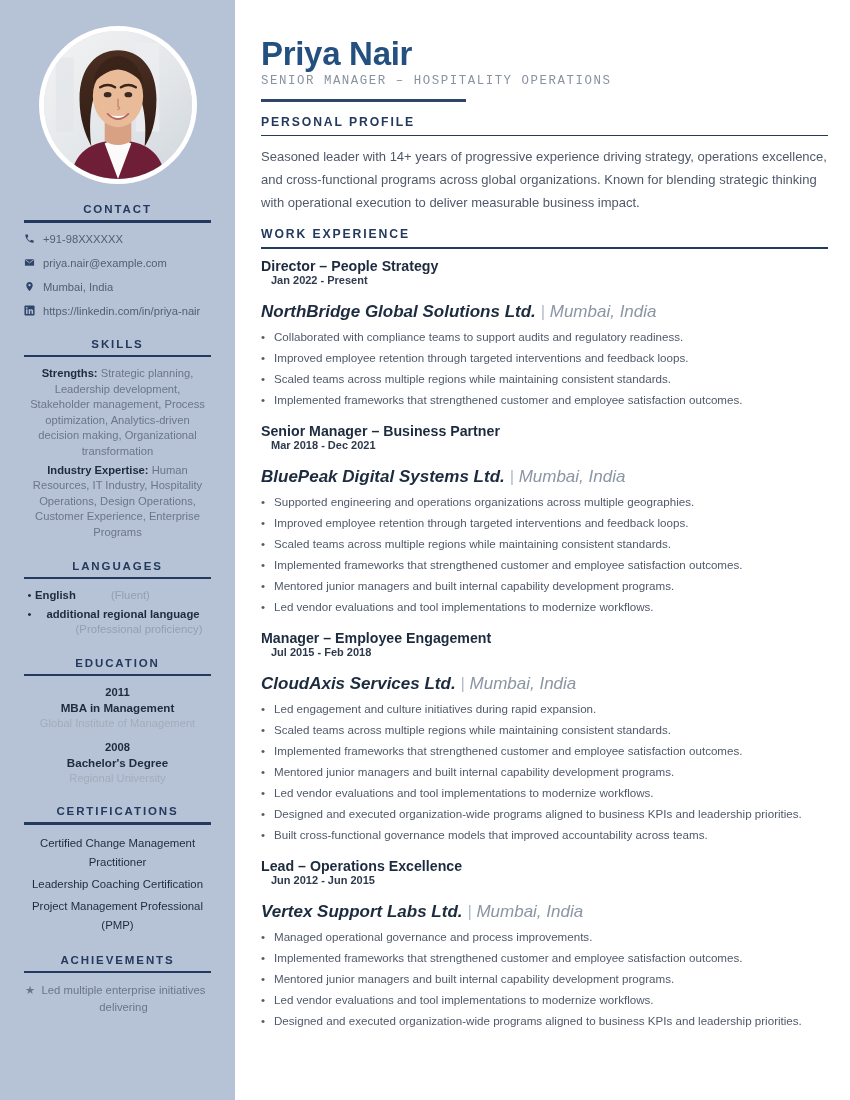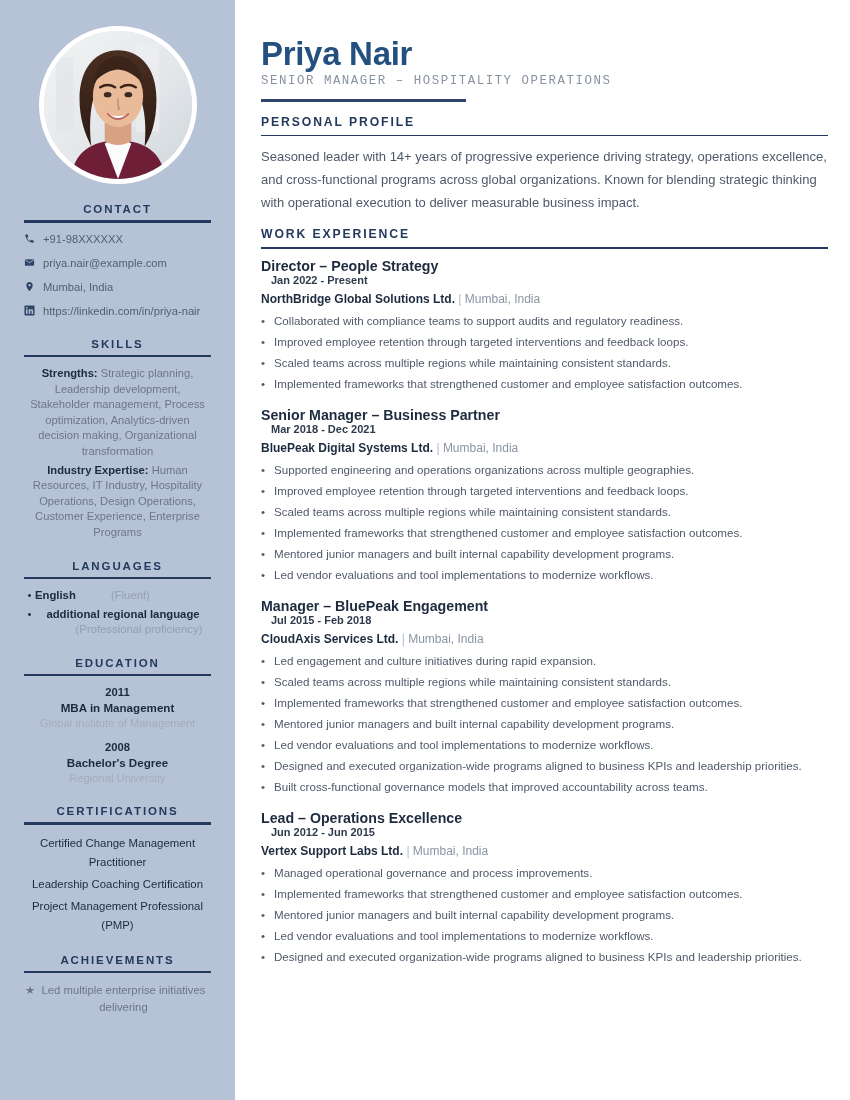--- a/index.html
+++ b/index.html
@@ -74,21 +74,21 @@
   }
   .main-rule { height:1.3px; background:#23395d; margin-top:6px; margin-bottom:9px; }
 
   .profile-txt { font-size:13px; line-height: 23px; color:#50596a; }
 
   .job { margin-bottom: 13px; }
   .job:last-child { margin-bottom: 0; }
   .job-top { display:flex; justify-content:space-between; align-items:baseline;flex-direction:column; }
   .job-title { font-size:14.2px; font-weight:bold; color:#1d2b3f; }
   .job-dates { font-size:11px; font-weight:bold; color:#2e3a4c; white-space:nowrap; padding-left:10px; }
-  .job-meta { font-size:12px; margin-top:6px; color:#8b95a3; }
+  .job-meta { font-size:17px; margin-top:16px; color:#8b95a3;font-style:italic; }
   .job-company { font-weight:bold; color:#1d2b3f; }
   .job-sep { color:#b3bbc6; }
   .job-loc { color:#8b95a3; }
   .bullets { list-style:none; margin-top:4px; }
   .bullets li { display:flex; font-size:11.6px; line-height:21px; color:#50596a; }
   .bul-dot { width:13px; min-width:13px; }
 </style>
 </head>
 <body>
 
@@ -317,21 +317,21 @@
             </li>
           <li>
               <span class="bul-dot">•</span>
               <span>Led vendor evaluations and tool implementations to modernize workflows.</span>
             </li>
         </ul>
       </article>
 
       <article class="job">
         <div class="job-top">
-          <span class="job-title">Manager – BluePeak Engagement</span>
+          <span class="job-title">Manager – Employee Engagement</span>
           <span class="job-dates">Jul 2015 - Feb 2018</span>
         </div>
         <div class="job-meta">
           <span class="job-company">CloudAxis Services Ltd.</span>
           <span class="job-sep">|</span>
           <span class="job-loc">Mumbai, India</span>
         </div>
         <ul class="bullets">
           <li>
               <span class="bul-dot">•</span>

